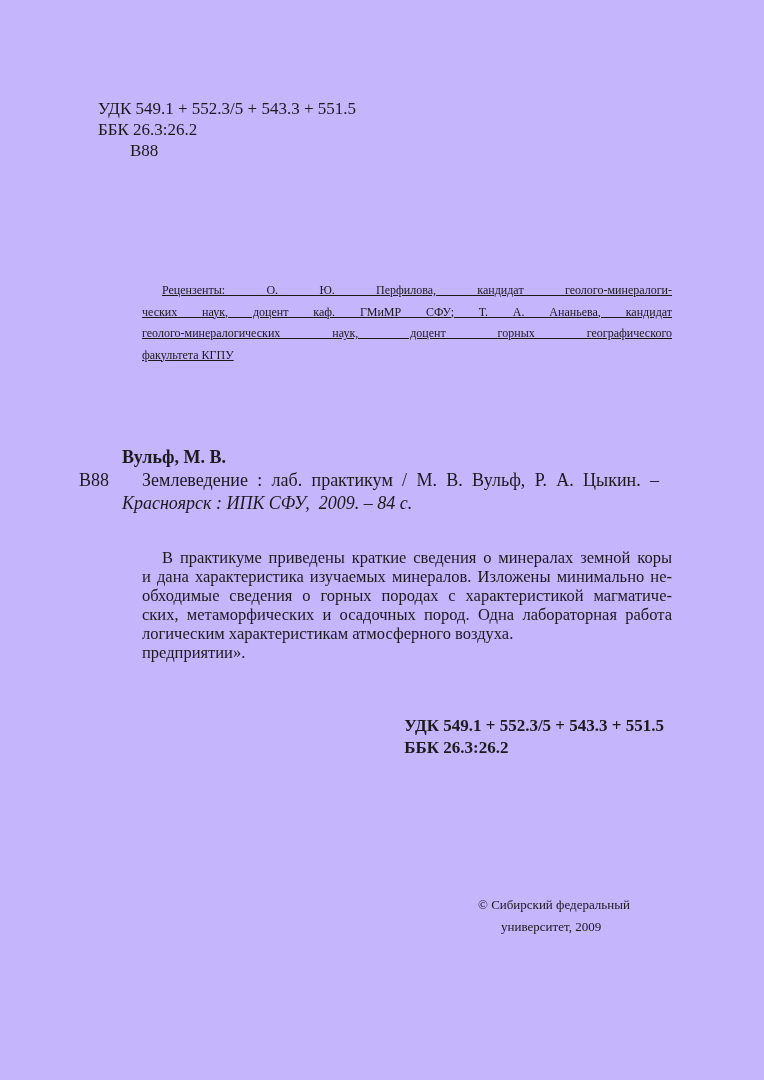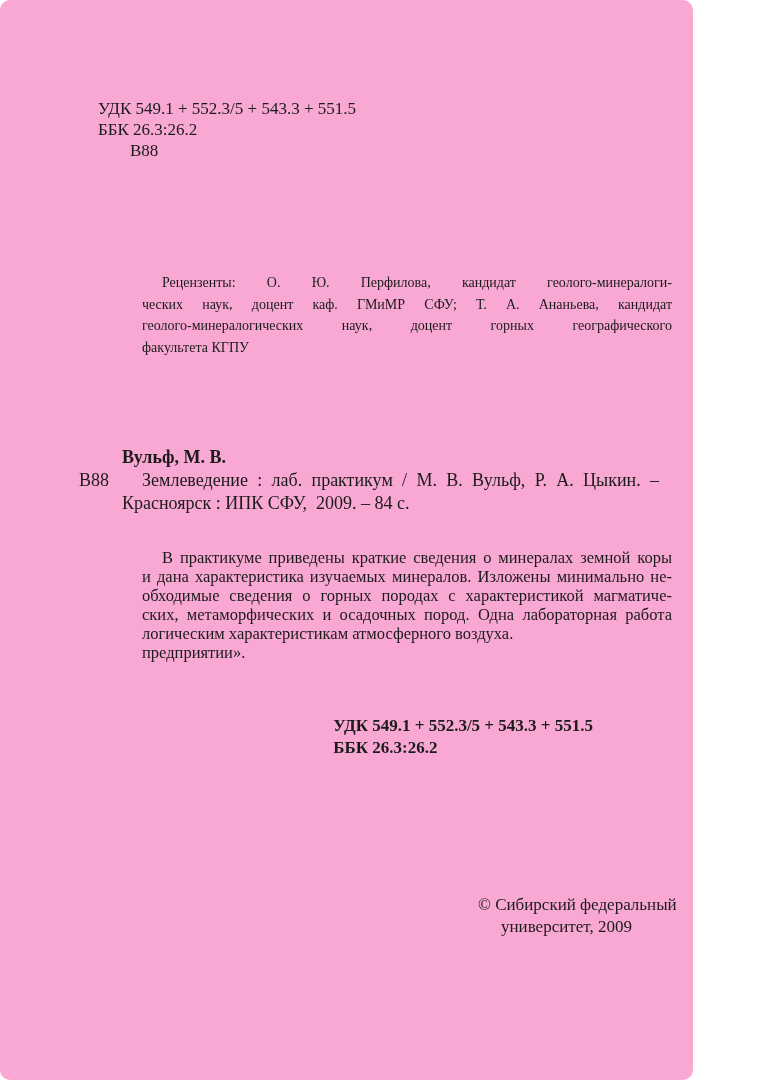--- a/index.html
+++ b/index.html
@@ -2,47 +2,47 @@
 <html><head>
 <meta charset="utf-8">
 <style>
   html, body {
     margin: 0;
     padding: 0;
     background: #ffffff;
   }
   .page {
     position: relative;
-    width: 693px;
+    width: 764px;
     height: 1080px;
-    background: #f9a8d4;
+    background: #c4b5fd;
     font-family: "Liberation Serif", "DejaVu Serif", serif;
     color: #1b1b1b;
     overflow: hidden;
-    border-radius: 10px;
   }
   .block { position: absolute; }
 
   
   .codes-top {
     left: 98px;
     top: 98px;
     font-size: 17px;
     line-height: 21px;
     white-space: nowrap;
   }
   .codes-top .sign { padding-left: 32px; }
 
   
   .reviewers {
     left: 142px;
-    top: 272px;
+    top: 280px;
     width: 530px;
-    font-size: 14px;
+    font-size: 12px;
     line-height: 21.5px;
+    text-decoration: underline;
   }
 
   
   .catalog {
     left: 122px;
     top: 446px;
     width: 537px;
     font-size: 18px;
     line-height: 23px;
   }
@@ -71,33 +71,33 @@
     line-height: 22px;
     font-weight: bold;
     white-space: nowrap;
     text-align: left;
   }
 
   
   .copyright {
     left: 478px;
     top: 894px;
-    font-size: 17px;
+    font-size: 13px;
     line-height: 22px;
     white-space: nowrap;
   }
   .copyright .cr2 { margin-left: 23px; }
 
   
   .j {
     text-align: justify;
     text-align-last: justify;
   }
   .ind { text-indent: 20px; }
-  .prewrap { white-space: pre-wrap; }
+  .prewrap { white-space: pre-wrap; font-style: italic; }
 </style>
 </head>
 <body>
 
 <div class="page">
 
   <div class="block codes-top">
     <div>УДК 549.1 + 552.3/5 + 543.3 + 551.5</div>
     <div>ББК 26.3:26.2</div>
     <div class="sign">В88</div>

